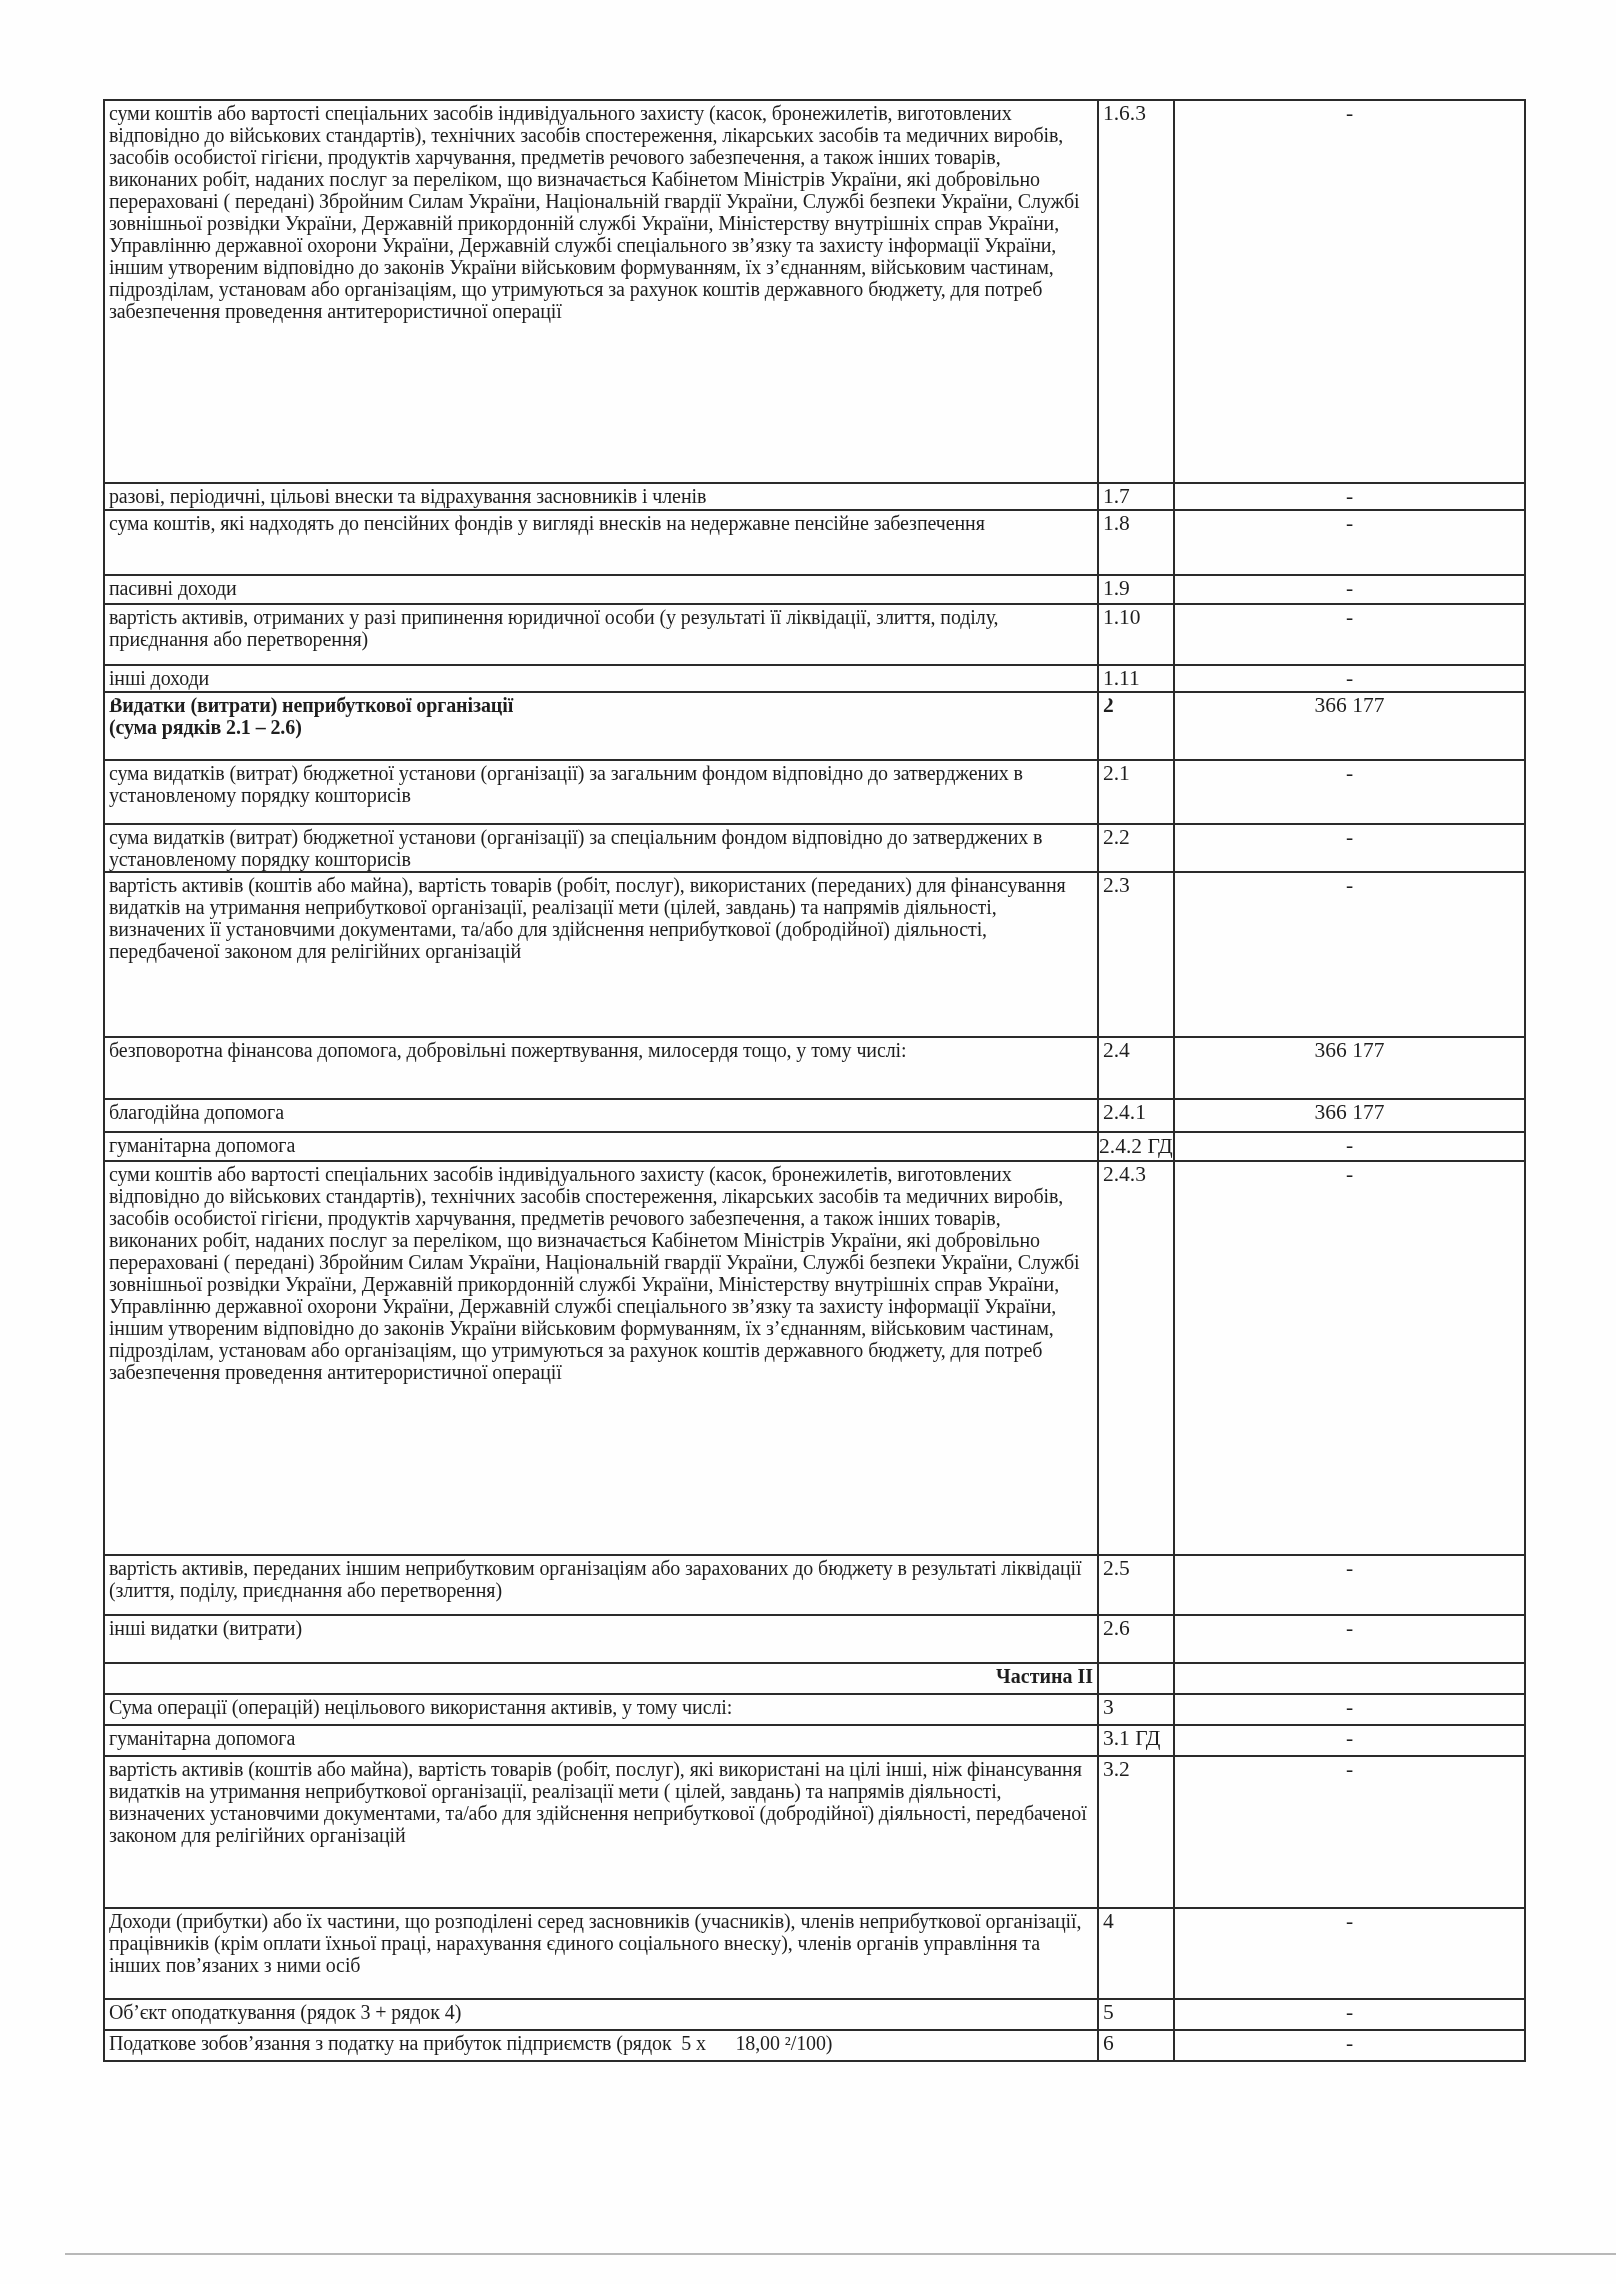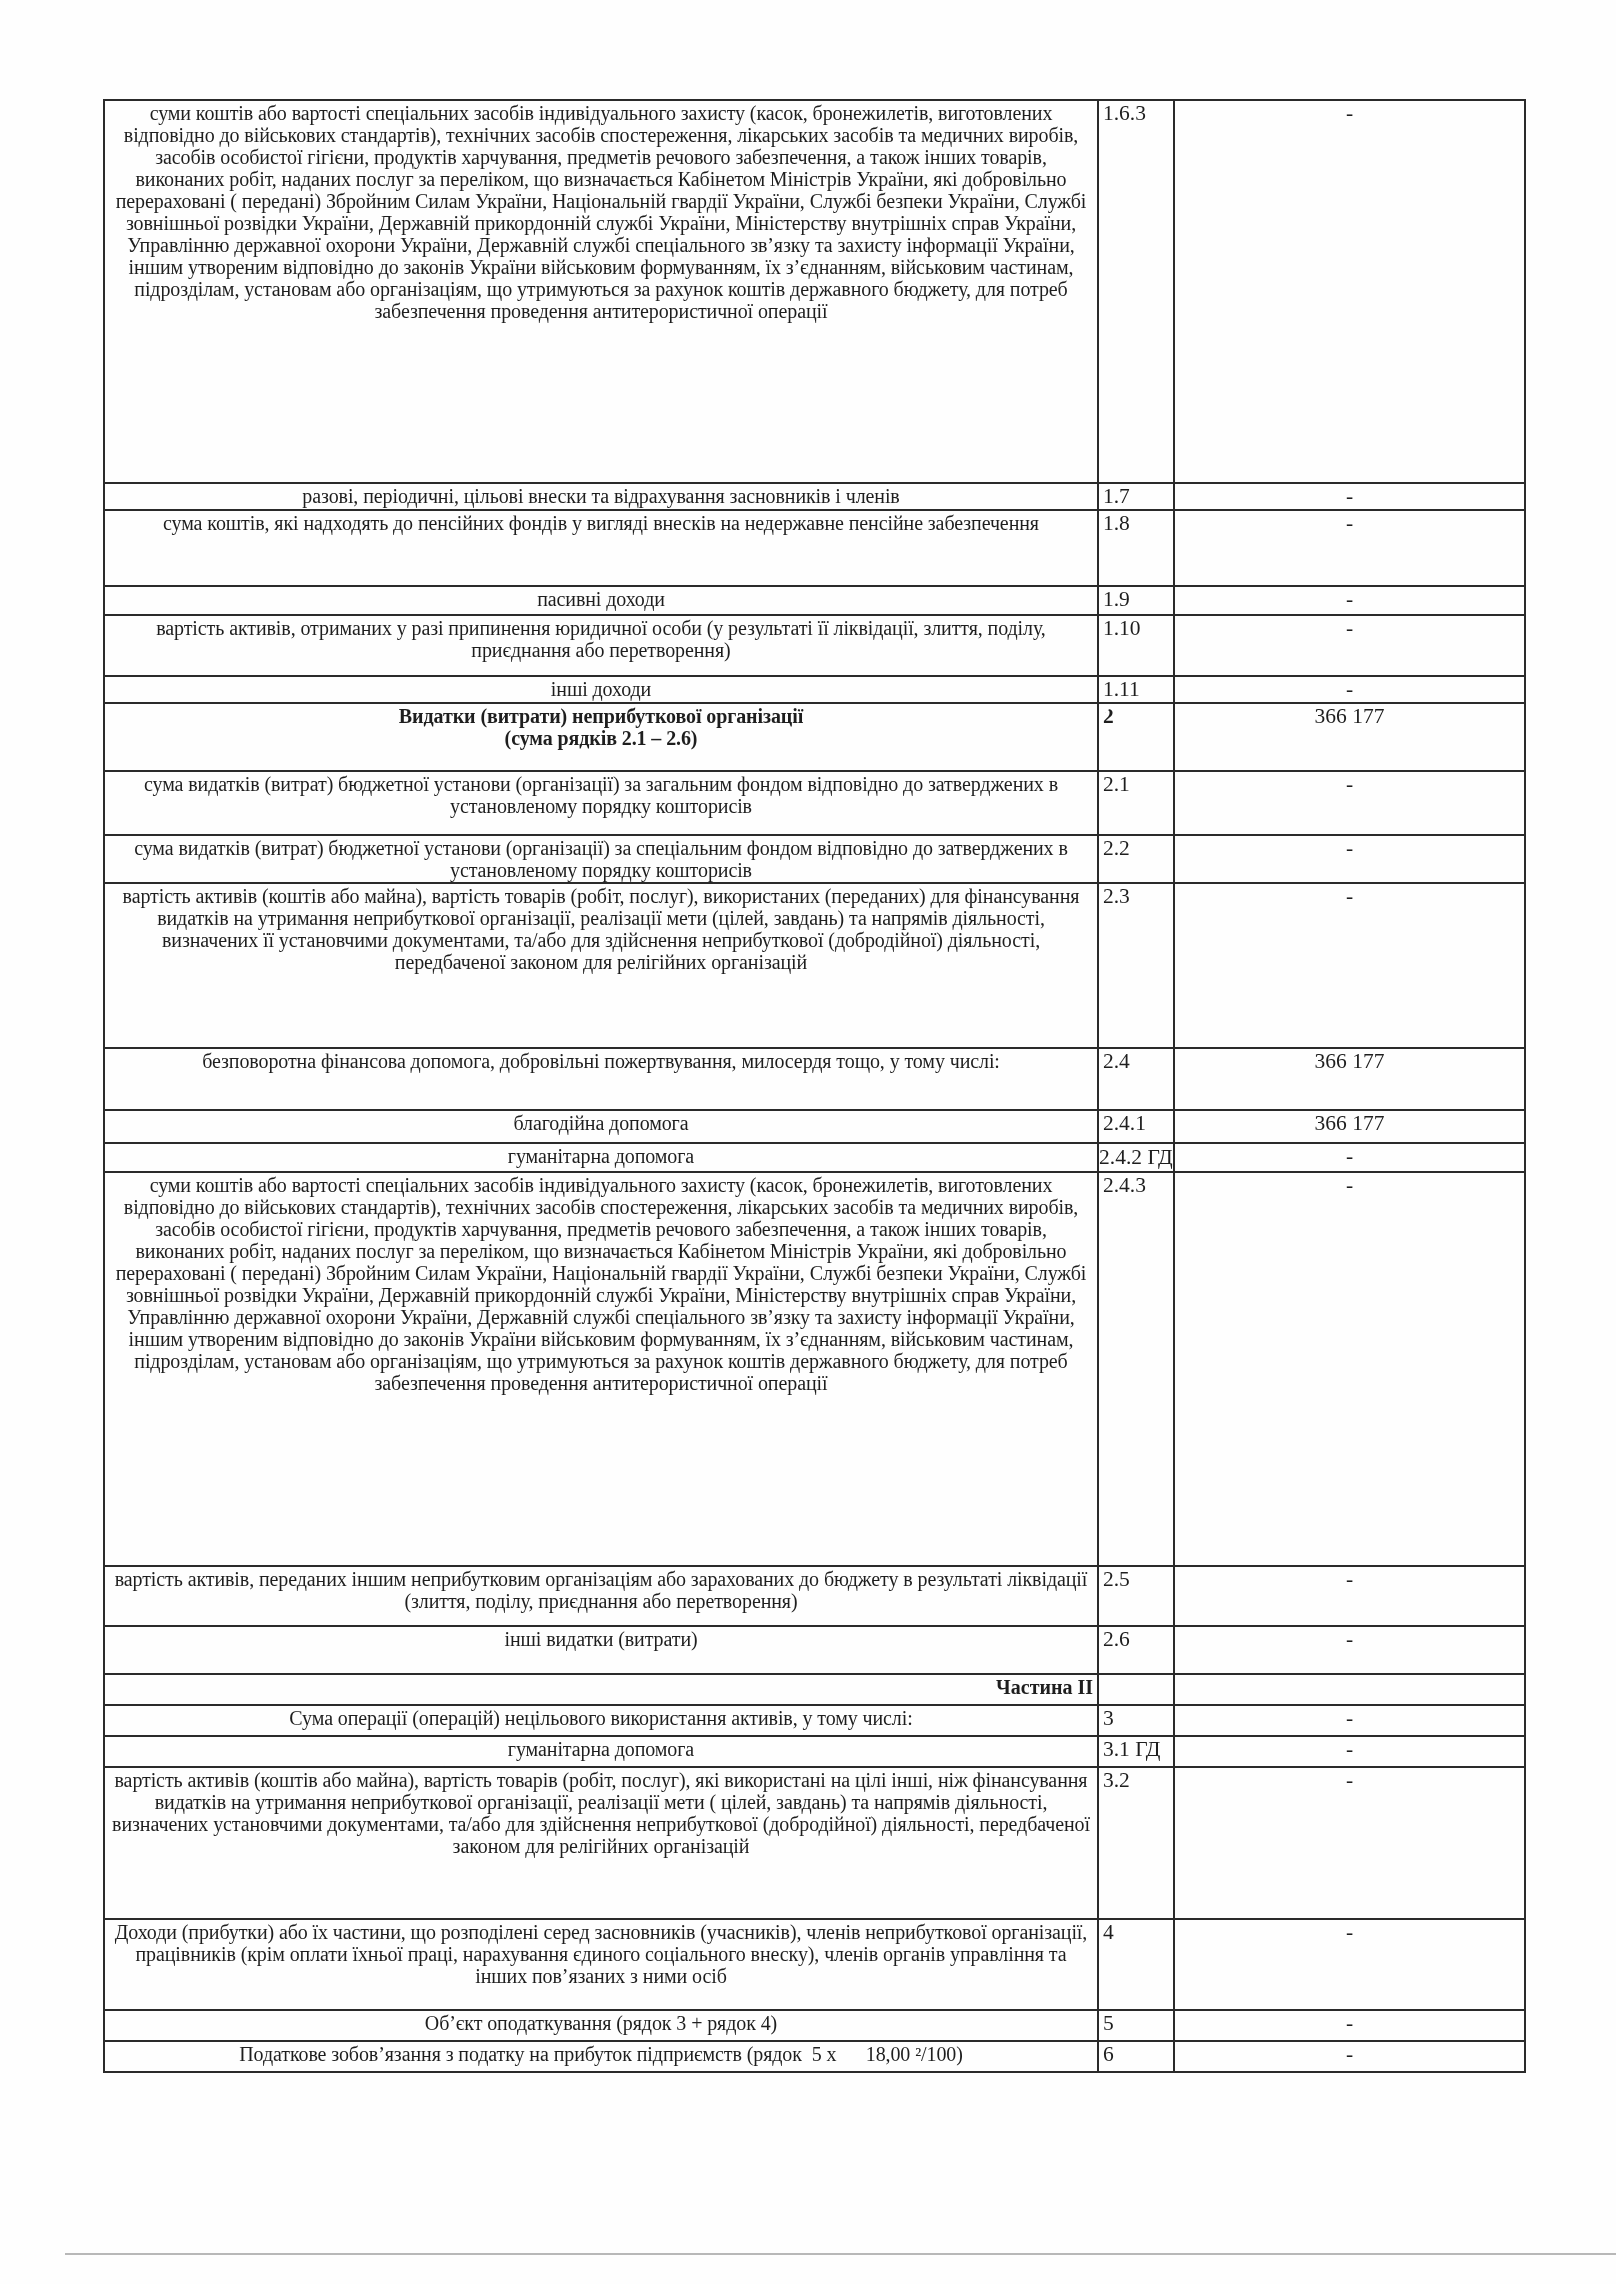--- a/index.html
+++ b/index.html
@@ -31,21 +31,21 @@
       font-size: 20px;
       line-height: 22px;
     }
     table.report td {
       border: 2px solid #2a2a2a;
       vertical-align: top;
       padding: 1.3px 3.9px 1.3px 3.9px;
       overflow: hidden;
     }
     table.report td.desc {
-      text-align: center;
+      text-align: left;
       letter-spacing: -0.1px;
     }
     table.report td.code {
       font-size: 21.5px;
     }
     table.report td.val {
       text-align: center;
       font-size: 21.5px;
     }
     table.report tr.bold td.desc,
@@ -83,21 +83,21 @@
         <td class="code">1.6.3</td>
         <td class="val">-</td>
       </tr>
 
       <tr style="height:27px">
         <td class="desc">разові, періодичні, цільові внески та відрахування засновників і членів</td>
         <td class="code">1.7</td>
         <td class="val">-</td>
       </tr>
 
-      <tr style="height:76px">
+      <tr style="height:65px">
         <td class="desc">сума коштів, які надходять до пенсійних фондів у вигляді внесків на недержавне пенсійне забезпечення</td>
         <td class="code">1.8</td>
         <td class="val">-</td>
       </tr>
 
       <tr style="height:29px">
         <td class="desc">пасивні доходи</td>
         <td class="code">1.9</td>
         <td class="val">-</td>
       </tr>

